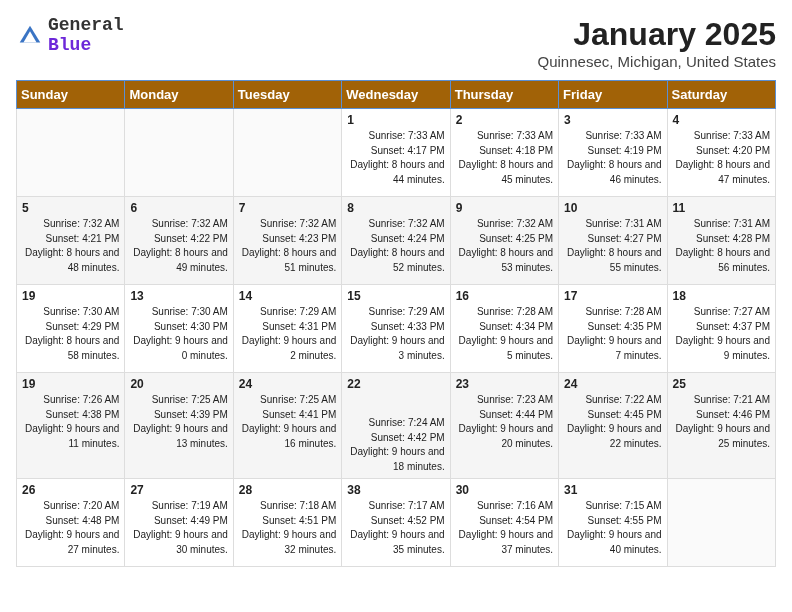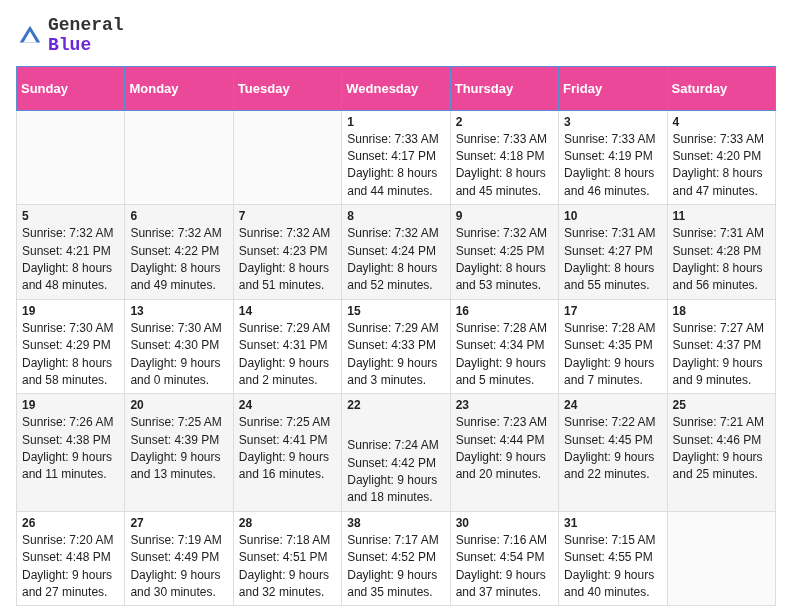--- a/index.html
+++ b/index.html
@@ -44,25 +44,25 @@
     .location {
       font-size: 15px;
       color: #444;
     }
     .calendar {
       width: 100%;
       border-collapse: collapse;
       border: 1px solid #ccc;
     }
     .calendar th {
-      background: #ec4899;
+      background: #a16207;
       color: #fff;
       font-size: 13px;
       font-weight: bold;
-      padding: 14px 4px;
+      padding: 6px 4px;
       text-align: left;
       border: 1px solid #5a8fd4;
     }
     .calendar td {
       width: 108px;
       vertical-align: top;
       padding: 4px 5px;
       border: 1px solid #ddd;
       font-size: 10.5px;
       color: #222;
@@ -72,42 +72,47 @@
     .calendar tr:nth-child(even) td {
       background: #f5f5f5;
     }
     .day-num {
       font-weight: bold;
       font-size: 12px;
       margin-bottom: 2px;
       display: block;
     }
     .day-info {
-      font-size: 12px;
+      font-size: 10px;
       color: #222;
       line-height: 1.45;
+      text-align: right;
     }
     .empty-cell {
       background: #fafafa !important;
     }
   </style>
 </head>
 <body>
 
 <div class="header">
   <div class="logo">
     <svg class="logo-icon" viewBox="0 0 30 30">
       <polygon points="15,4 26,22 4,22" fill="#3a74c4"></polygon>
       <polygon points="15,10 22,22 8,22" fill="#fff"></polygon>
     </svg>
     <div class="logo-text">
       <span class="logo-general">General</span><br>
       <span class="logo-blue">Blue</span>
     </div>
   </div>
+  <div class="title-block">
+    <div class="month-title">January 2025</div>
+    <div class="location">Quinnesec, Michigan, United States</div>
+  </div>
 </div>
 
 <table class="calendar">
   <thead>
     <tr>
     <th>Sunday</th>
         <th>Monday</th>
         <th>Tuesday</th>
         <th>Wednesday</th>
         <th>Thursday</th>

